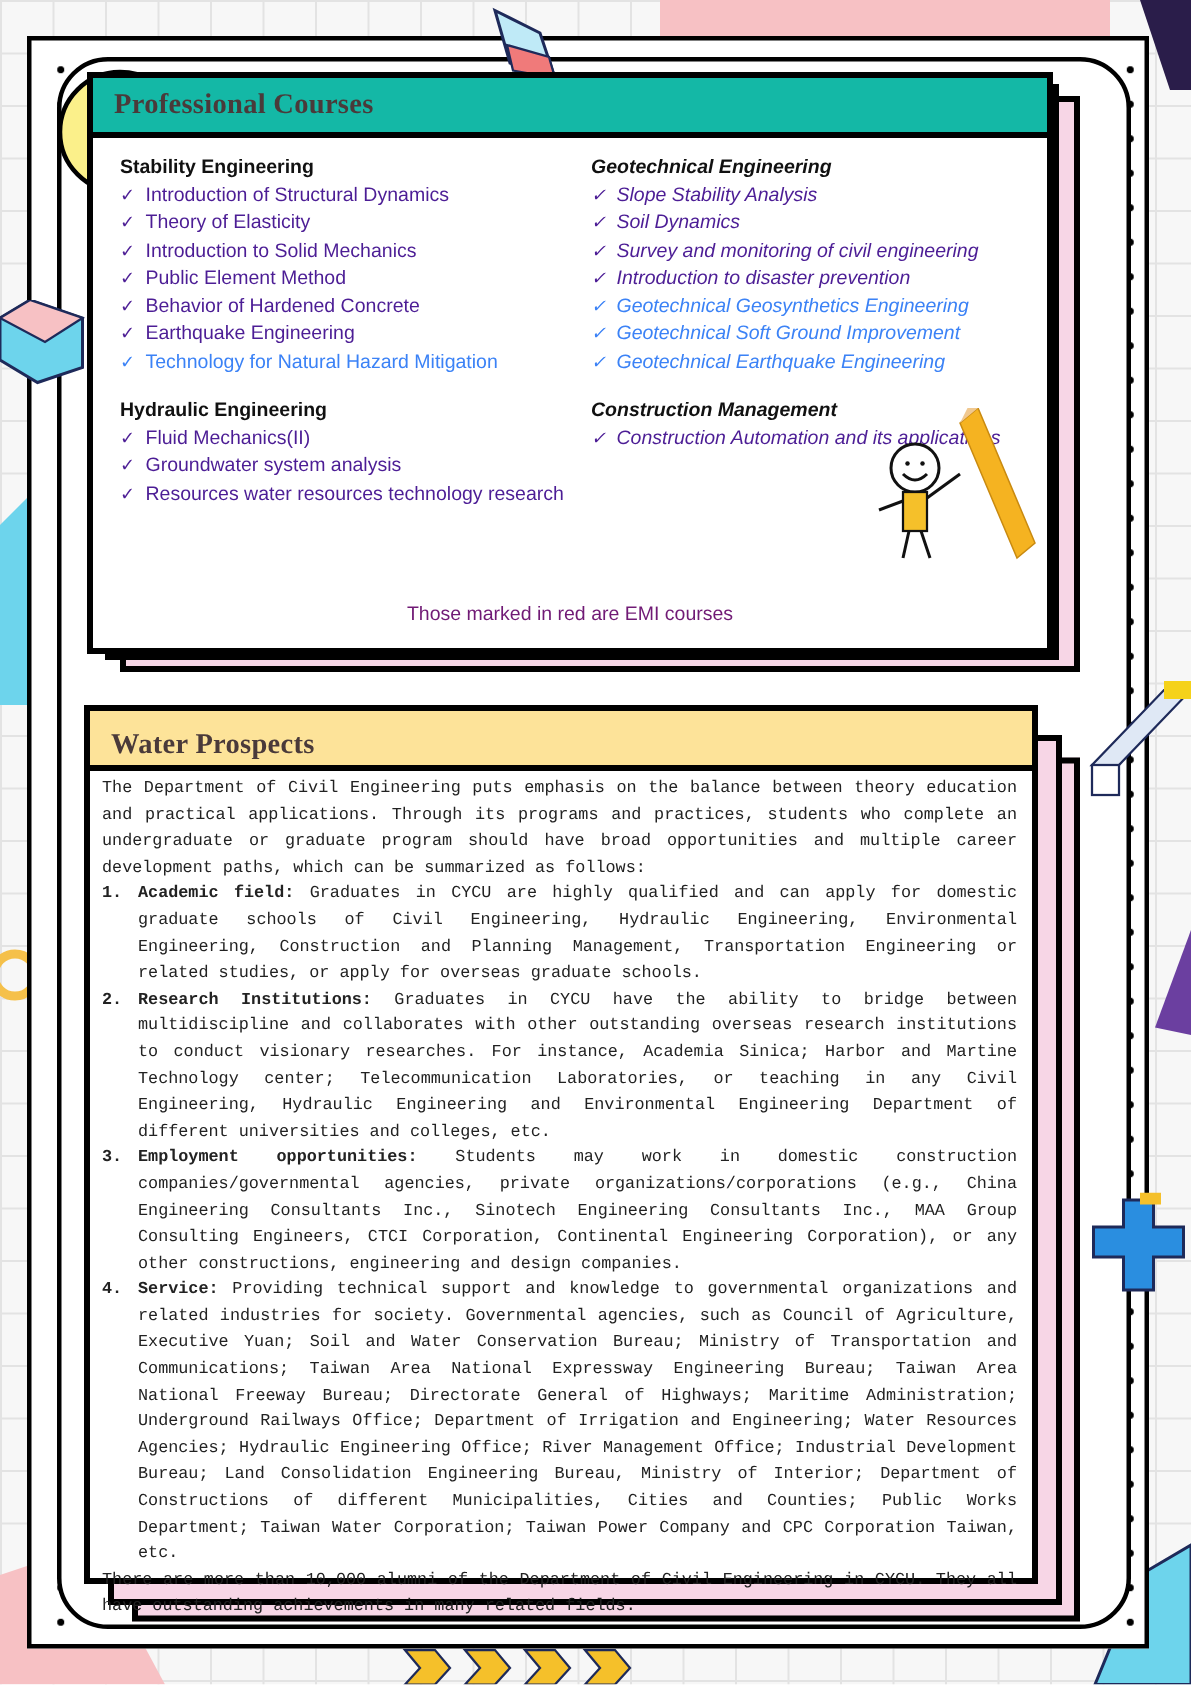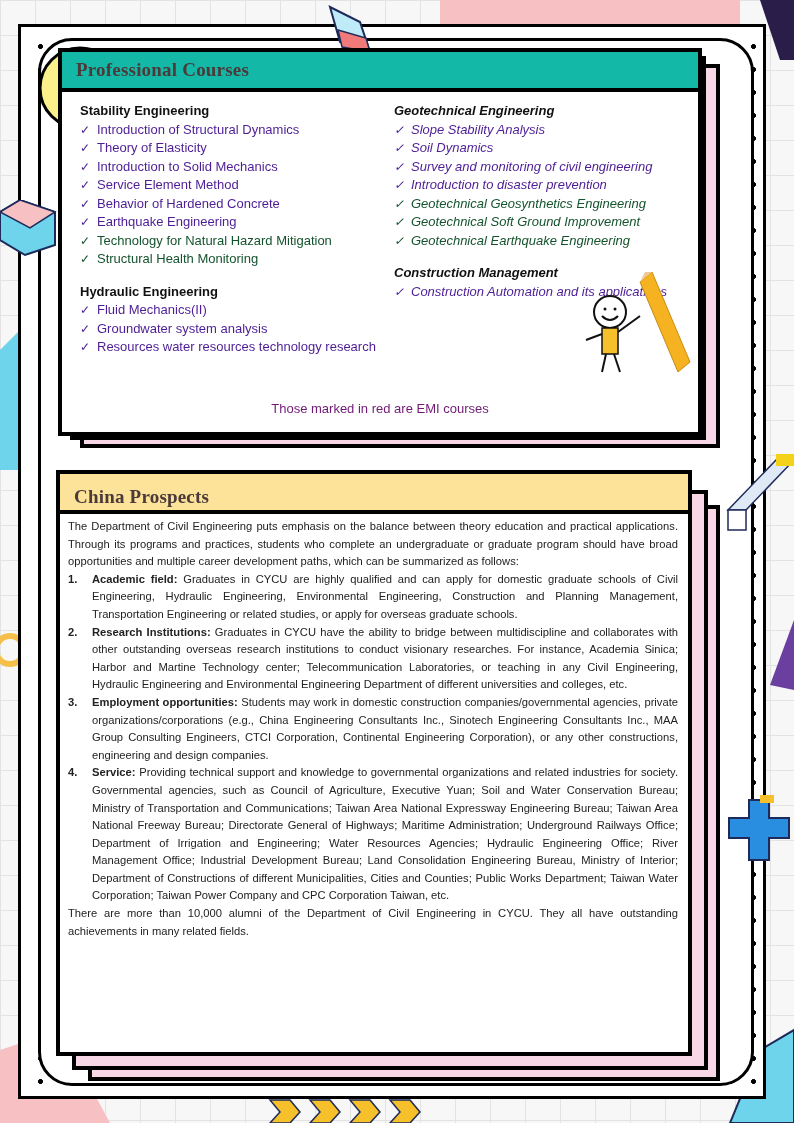--- a/index.html
+++ b/index.html
@@ -22,26 +22,26 @@
   
   .stack { position:absolute; background:#f7d6e6; border:4px solid #000; box-sizing:border-box; }
   .panel { position:absolute; background:#fff; border:4px solid #000; box-sizing:border-box; }
   .panel-head { position:absolute; left:0; right:0; top:0; border-bottom:4px solid #000; box-sizing:border-box;
      font-family:"Liberation Serif", serif; font-weight:bold; color:#4a3a3a; font-size:19px;
      padding-left:14px; display:flex; align-items:center; letter-spacing:0.2px; }
   .courses-body { position:absolute; left:0; right:0; top:36px; bottom:0;
      font-family:"Liberation Sans", sans-serif; font-size:13px; }
   .col { position:absolute; top:10px; }
   .grp-title { font-weight:bold; color:#111; line-height:18.5px; margin:0; }
-  .item { line-height:18.5px; white-space:nowrap; color:#14532d; }
+  .item { line-height:18.5px; white-space:nowrap; color:#3b82f6; }
   .item.emi { color:#4c1d95; }
   .chk { display:inline-block; width:17px; font-size:12px; }
   .emi-note { position:absolute; left:0; right:0; text-align:center; bottom:16px; color:#701a75; font-size:13px; }
   .prospects-body { position:absolute; left:0; right:0; top:40px; bottom:0; padding:4px 10px 18px 8px;
-     font-family:Liberation Sans, sans-serif; font-size:11.2px; line-height:17.6px; color:#222; text-align:justify; }
+     font-family:Liberation Mono, monospace; font-size:11.2px; line-height:17.6px; color:#222; text-align:justify; }
   .prospects-body p { margin:0; }
   ol.pros { margin:0; padding:0; list-style:none; }
   ol.pros li { position:relative; padding-left:24px; }
   .num { position:absolute; left:0; font-weight:bold; }
   .kw { font-weight:bold; }
 </style>
 </head>
 <body>
 
 <div class="bg-grid"></div>
@@ -86,25 +86,24 @@
   <div class="panel-head" style="height:40px;background:#14b8a6;">
     <span>Professional Courses</span>
   </div>
   <div class="courses-body" style="top:40px;">
     <div class="col" id="col-left" style="left:18px;">
         <div>
           <div class="grp-title">Stability Engineering</div>
           <div class="item emi"><span class="chk">✓</span><span>Introduction of Structural Dynamics</span></div>
           <div class="item emi"><span class="chk">✓</span><span>Theory of Elasticity</span></div>
           <div class="item emi"><span class="chk">✓</span><span>Introduction to Solid Mechanics</span></div>
-          <div class="item emi"><span class="chk">✓</span><span>Service Element Method</span></div>
+          <div class="item emi"><span class="chk">✓</span><span>Public Element Method</span></div>
           <div class="item emi"><span class="chk">✓</span><span>Behavior of Hardened Concrete</span></div>
           <div class="item emi"><span class="chk">✓</span><span>Earthquake Engineering</span></div>
           <div class="item"><span class="chk">✓</span><span>Technology for Natural Hazard Mitigation</span></div>
-          <div class="item"><span class="chk">✓</span><span>Structural Health Monitoring</span></div>
         </div>
         <div style="margin-top: 14px;">
           <div class="grp-title">Hydraulic Engineering</div>
           <div class="item emi"><span class="chk">✓</span><span>Fluid Mechanics(II)</span></div>
           <div class="item emi"><span class="chk">✓</span><span>Groundwater system analysis</span></div>
           <div class="item emi"><span class="chk">✓</span><span>Resources water resources technology research</span></div>
         </div>
       </div>
     <div class="col" id="col-right" style="left:332px;font-style:italic;">
         <div>
@@ -139,21 +138,21 @@
 
     <div class="emi-note">Those marked in red are EMI courses</div>
   </div>
 </div>
 
 <div class="stack" style="left:88px;top:505px;width:632px;height:576px;"></div>
 <div class="stack" style="left:72px;top:490px;width:636px;height:580px;"></div>
 
 <div class="panel" style="left:56px;top:470px;width:636px;height:586px;">
   <div class="panel-head" style="height:40px;background:#fde399;padding-top:10px;">
-    <span>China Prospects</span>
+    <span>Water Prospects</span>
   </div>
   <div class="prospects-body">
     <p>The Department of Civil Engineering puts emphasis on the balance between theory education and practical applications. Through its programs and practices, students who complete an undergraduate or graduate program should have broad opportunities and multiple career development paths, which can be summarized as follows:</p>
     <ol class="pros" id="pros-list">
         <li><span class="num">1.</span><span class="kw">Academic field:</span><span> Graduates in CYCU are highly qualified and can apply for domestic graduate schools of Civil Engineering, Hydraulic Engineering, Environmental Engineering, Construction and Planning Management, Transportation Engineering or related studies, or apply for overseas graduate schools.</span></li>
         <li><span class="num">2.</span><span class="kw">Research Institutions:</span><span> Graduates in CYCU have the ability to bridge between multidiscipline and collaborates with other outstanding overseas research institutions to conduct visionary researches. For instance, Academia Sinica; Harbor and Martine Technology center; Telecommunication Laboratories, or teaching in any Civil Engineering, Hydraulic Engineering and Environmental Engineering Department of different universities and colleges, etc.</span></li>
         <li><span class="num">3.</span><span class="kw">Employment opportunities:</span><span> Students may work in domestic construction companies/governmental agencies, private organizations/corporations (e.g., China Engineering Consultants Inc., Sinotech Engineering Consultants Inc., MAA Group Consulting Engineers, CTCI Corporation, Continental Engineering Corporation), or any other constructions, engineering and design companies.</span></li>
         <li><span class="num">4.</span><span class="kw">Service:</span><span> Providing technical support and knowledge to governmental organizations and related industries for society. Governmental agencies, such as Council of Agriculture, Executive Yuan; Soil and Water Conservation Bureau; Ministry of Transportation and Communications; Taiwan Area National Expressway Engineering Bureau; Taiwan Area National Freeway Bureau; Directorate General of Highways; Maritime Administration; Underground Railways Office; Department of Irrigation and Engineering; Water Resources Agencies; Hydraulic Engineering Office; River Management Office; Industrial Development Bureau; Land Consolidation Engineering Bureau, Ministry of Interior; Department of Constructions of different Municipalities, Cities and Counties; Public Works Department; Taiwan Water Corporation; Taiwan Power Company and CPC Corporation Taiwan, etc.</span></li>
       </ol>
     <p>There are more than 10,000 alumni of the Department of Civil Engineering in CYCU. They all have outstanding achievements in many related fields.</p>

